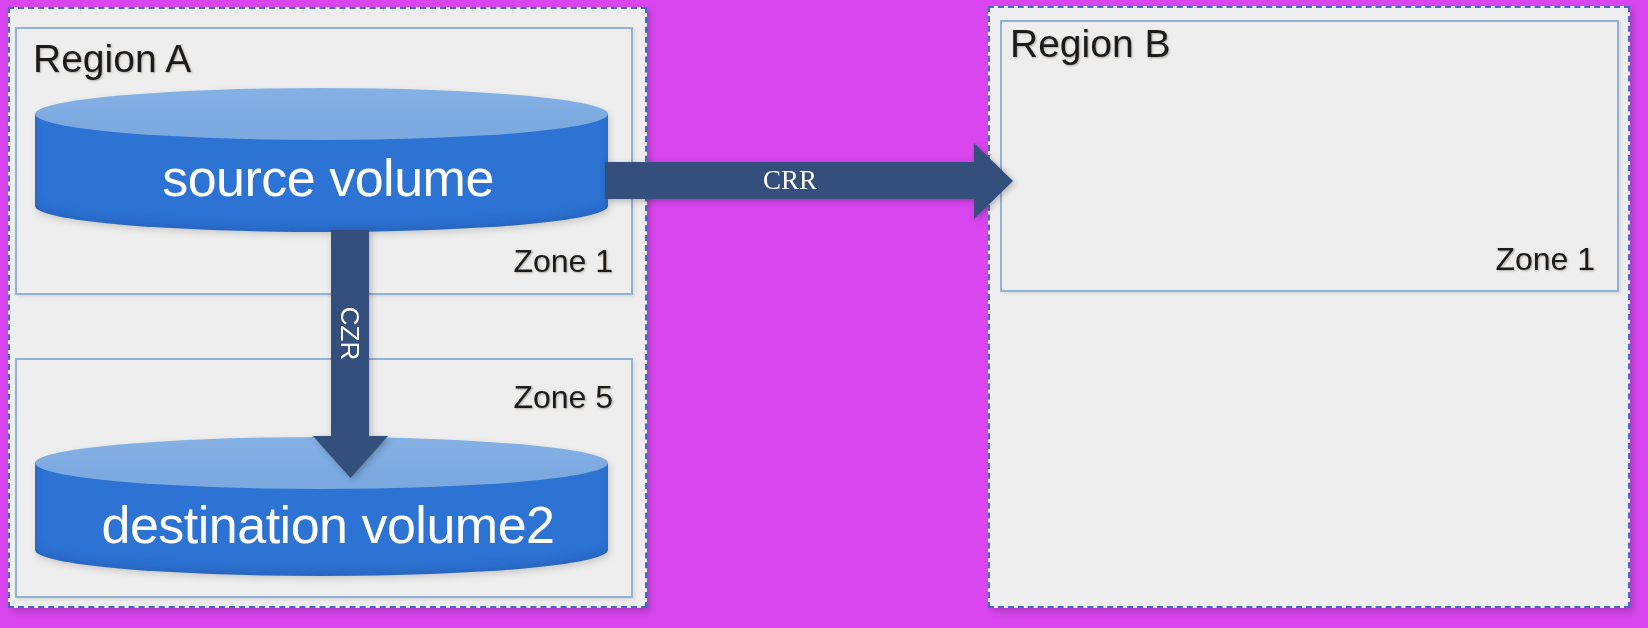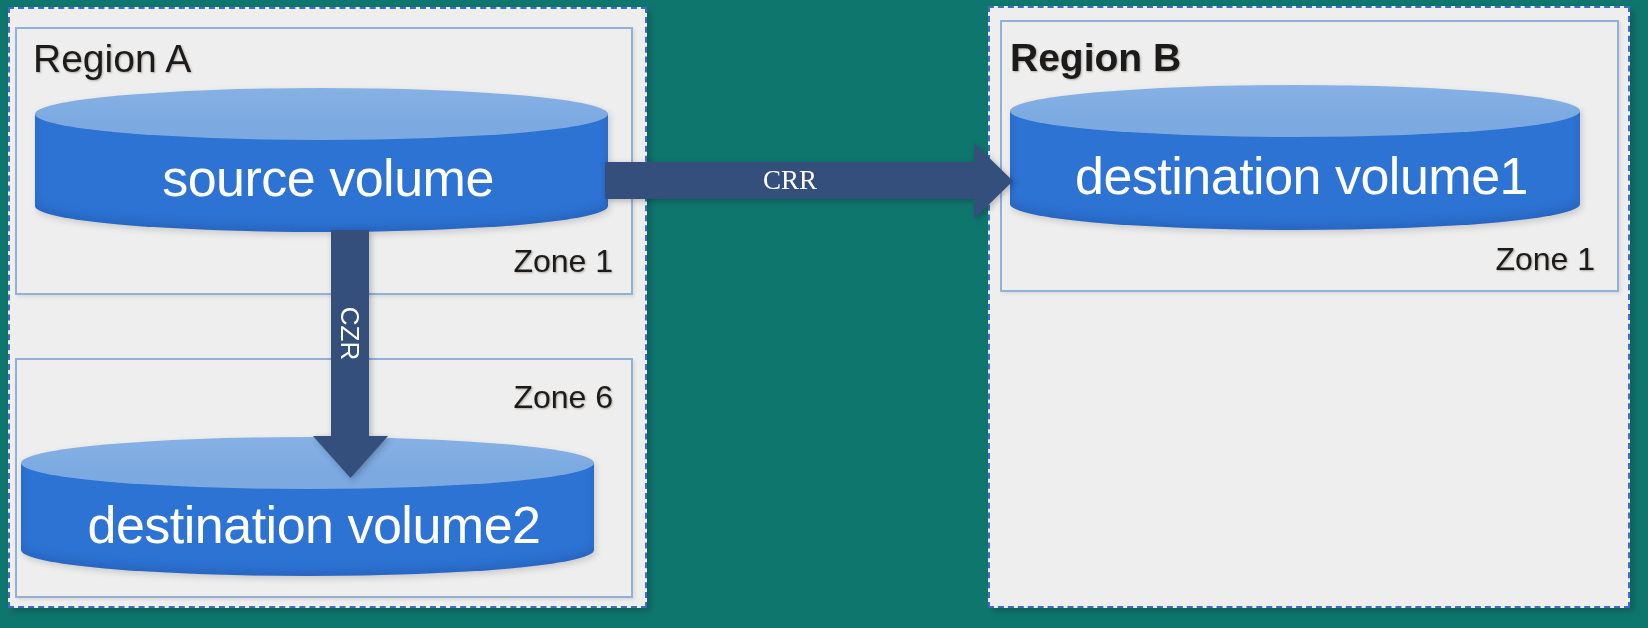--- a/index.html
+++ b/index.html
@@ -1,17 +1,17 @@
 <!DOCTYPE html>
 <html style="--cylinder-body: #2d73d3; --cylinder-top: #7ba9e0; --arrow: #344f7b; --region-border: #3e6cc8; --zone-border: #92b1d9; --panel-fill: #eeeeee; --label-text: #1b1b1b; --volume-text: #ffffff;"><head>
 <meta charset="utf-8">
 <style>
   html,body { margin:0; padding:0; background:#ffffff; }
   .canvas {
-    position:relative; width:1648px; height:628px; background:#0f766e;
+    position:relative; width:1648px; height:628px; background:#d946ef;
     font-family:"Liberation Sans", sans-serif; overflow:hidden;
   }
   .region {
     position:absolute;
     background:var(--panel-fill,#eeeeee);
     border:2px dashed var(--region-border,#3e6cc8);
     box-shadow:4px 4px 6px rgba(0,0,0,0.18);
     box-sizing:border-box;
   }
   .region-a { left:8px; top:7px; width:639px; height:601px; }
@@ -29,36 +29,36 @@
   .zone-b1 { left:10px; top:12px;  width:619px; height:272px; }
 
   .region-label {
     position:absolute; z-index:3;
     font-size:39px; line-height:1.1;
     color:var(--label-text,#1b1b1b);
     text-shadow:1px 1px 2px rgba(60,40,20,0.35);
     white-space:nowrap;
   }
   .region-a .region-label { left:23px; top:29px; }
-  .region-b .region-label { left:20px; top:29px;font-weight:bold; }
+  .region-b .region-label { left:20px; top:15px; }
 
   .zone-label {
     position:absolute; z-index:3;
     font-size:32px; line-height:1.1;
     color:var(--label-text,#1b1b1b);
     text-shadow:1px 1px 2px rgba(60,40,20,0.35);
     white-space:nowrap;
   }
   .zone-a1 .zone-label { right:18px; bottom:14px; }
   .zone-a2 .zone-label { right:18px; top:20px; }
   .zone-b1 .zone-label { right:22px; bottom:13px; }
 
   .cylinder { position:absolute; z-index:2; filter:drop-shadow(2px 3px 3px rgba(0,0,0,0.15)); }
   .cyl-a1 { left:18px; top:59px; width:573px; height:144px; }
-  .cyl-a2 { left:4px; top:77px; width:573px; height:139px; }
+  .cyl-a2 { left:18px; top:77px; width:573px; height:139px; }
   .cyl-b1 { left:8px;  top:63px; width:570px; height:145px; }
   .cyl-body {
     position:absolute; left:0; right:0; top:26px; bottom:0;
     background:var(--cylinder-body,#2d73d3);
     border-bottom-left-radius:50% 26px;
     border-bottom-right-radius:50% 26px;
     box-shadow:inset 0 -5px 8px rgba(15,40,110,0.18);
     display:flex; align-items:center; justify-content:center;padding-left:13px;
   }
   .cyl-top {
@@ -115,34 +115,28 @@
       <div class="zone-label">Zone 1</div>
     </div>
 
     <div class="zone zone-a2">
       <div class="cylinder cyl-a2">
         <div class="cyl-body">
           <span class="vol-label">destination volume2</span>
         </div>
         <div class="cyl-top"></div>
       </div>
-      <div class="zone-label">Zone 6</div>
+      <div class="zone-label">Zone 5</div>
     </div>
   </section>
 
   <section class="region region-b">
     <div class="region-label">Region B</div>
 
     <div class="zone zone-b1">
-      <div class="cylinder cyl-b1">
-        <div class="cyl-body">
-          <span class="vol-label">destination volume1</span>
-        </div>
-        <div class="cyl-top"></div>
-      </div>
       <div class="zone-label">Zone 1</div>
     </div>
   </section>
 
   <div class="arrow arrow-crr">
     <div class="shaft"></div>
     <div class="head"></div>
     <div class="arrow-label">CRR</div>
   </div>
 

